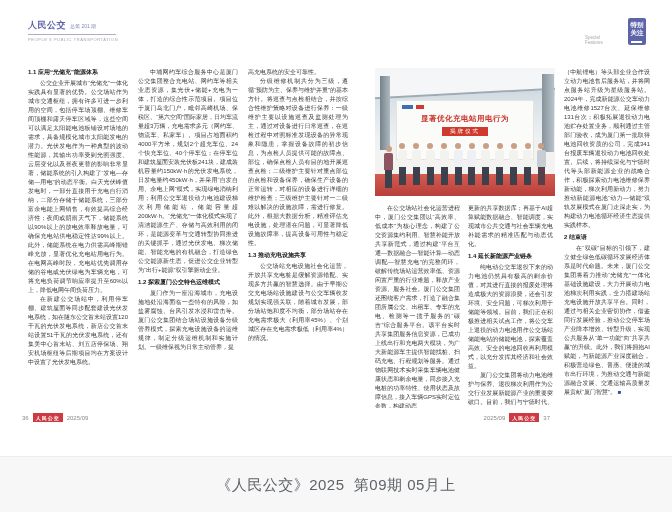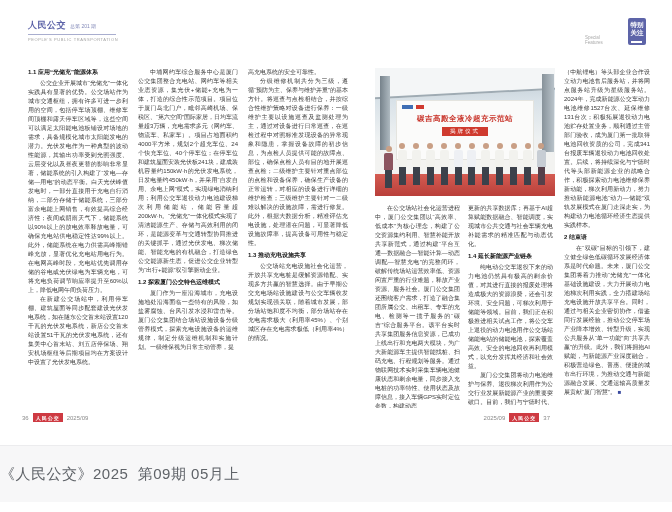--- a/index.html
+++ b/index.html
@@ -70,22 +70,22 @@
 
   
   .pfooter{position:absolute;top:413px;display:flex;align-items:center;gap:4px;
     font-size:6px;color:#8a8a8a;}
   .pfooter.left{left:22px;}
   .pfooter.right{right:22px;}
   .brand-badge{background:#ce3a42;color:#ffffff;font-size:5px;line-height:6px;
     padding:1.5px 3px;font-weight:bold;letter-spacing:1px;}
 
   
-  .caption-band{position:absolute;left:0;top:445px;width:672px;height:56px;background:#f7f7f8;
-    border-top:1px solid #ececee;display:flex;align-items:center;}
+  .caption-band{position:absolute;left:0;top:456px;width:672px;height:56px;background:#f7f7f8;
+    border-top:1px solid #ececee;display:flex;align-items:center;justify-content:center;}
   .caption{font-size:15px;color:#5f6368;white-space:pre;letter-spacing:0.5px;}
 </style>
 </head>
 <body>
 
 <div class="spread">
 
   <div class="masthead">
     <div class="mh-top">
       <span class="mh-title">人民公交</span>
@@ -121,21 +121,21 @@
 
   <div class="photo">
     <div class="canopy"></div>
     <div class="pillar-l"></div>
     <div class="pillar-r"></div>
     <div class="backdrop">
       <div class="bd-logos">
         <span class="chip-blue"></span>
         <span class="chip-red"></span>
       </div>
-      <div class="bd-title">碳吉高殿全液冷超充示范站</div>
+      <div class="bd-title">显著优化充电站用电行为</div>
       <div class="bd-banner">揭牌仪式</div>
     </div>
     <div class="carpet"></div>
     <div class="people">
       <div class="person">
           <div class="head"></div>
           <div class="torso"></div>
           <div class="legs"></div>
         </div>
       <div class="person">

